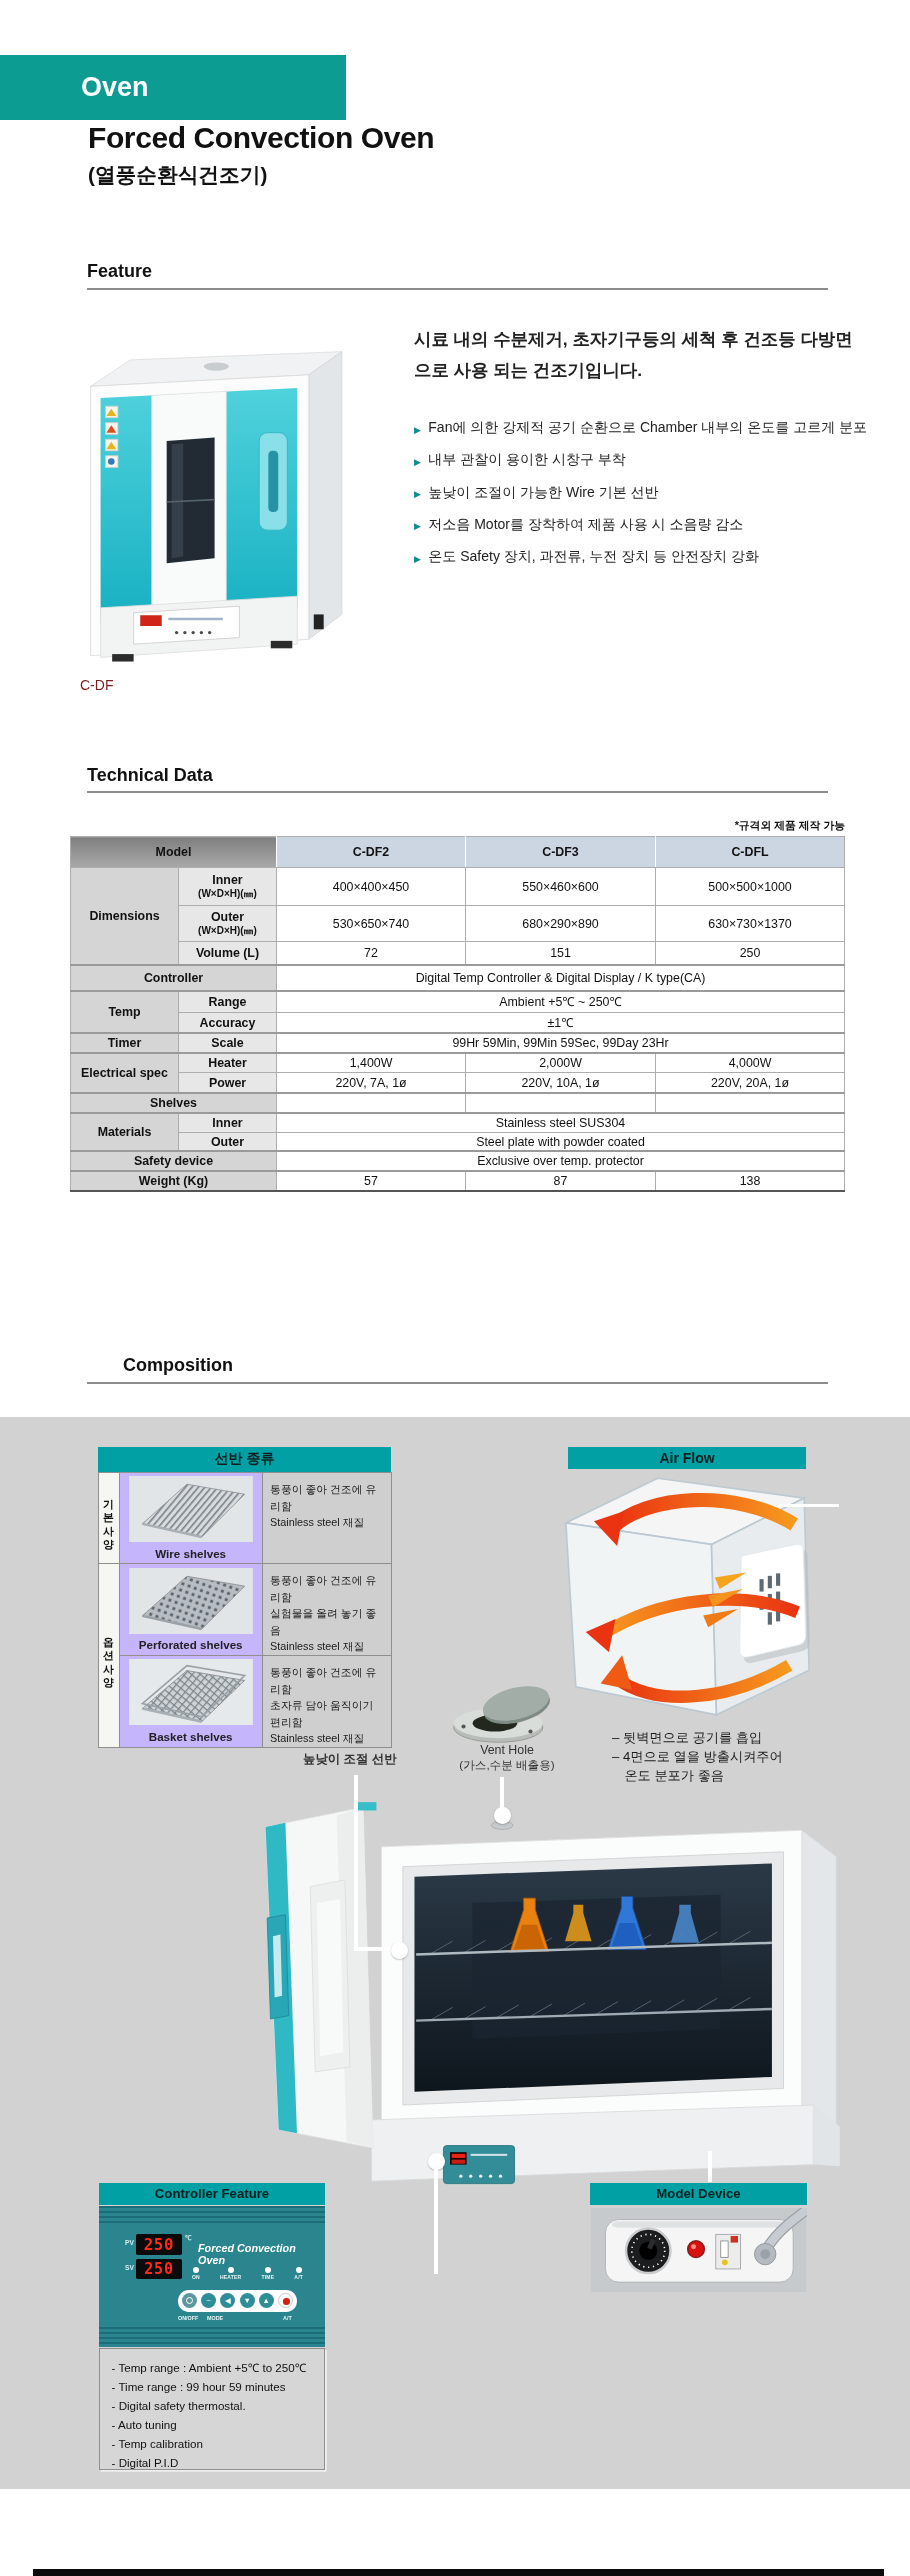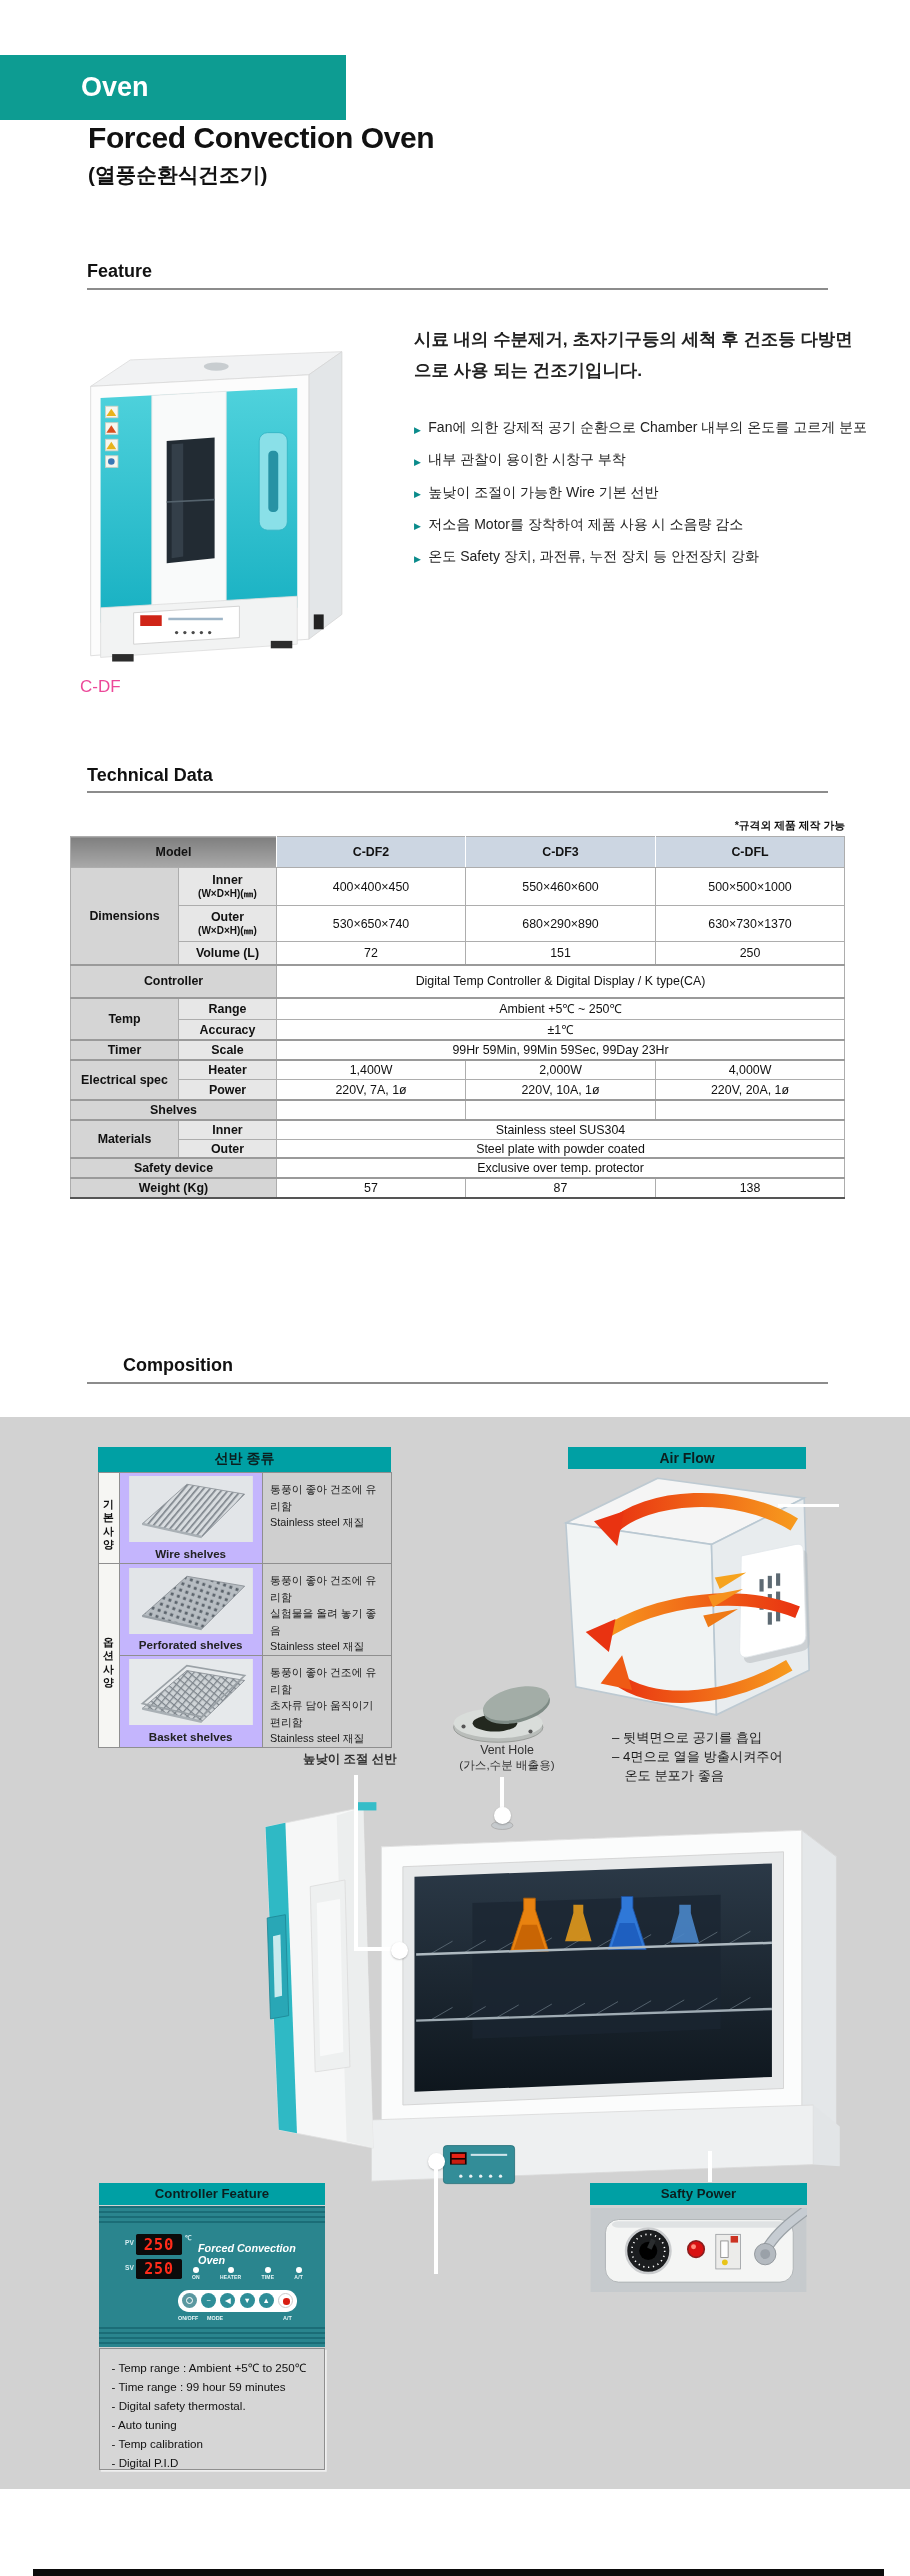--- a/index.html
+++ b/index.html
@@ -11,21 +11,21 @@
           line-height:65px;padding-left:81px;box-sizing:border-box;}
   .title-en{font-size:30px;font-weight:700;letter-spacing:-0.4px;}
   .title-ko{font-size:20.7px;font-weight:700;}
   .sec-h{font-size:18px;font-weight:700;}
   .rule{height:1.7px;background:#8c8c8c;}
   
   .intro{font-size:17.4px;font-weight:700;line-height:31px;color:#222;}
   .bullets{list-style:none;margin:0;padding:0;width:463px;}
   .bullets li{display:flex;gap:7.4px;margin-bottom:10.8px;font-size:14px;line-height:19px;color:#222;}
   .tri{color:#0a8b8b;font-size:9px;padding-top:2.5px;flex:0 0 auto;}
-  .cdf{font-size:17px;color:#ec4899;}
+  .cdf{font-size:14px;color:#7f1d1d;}
   
   .note{font-size:10.8px;font-weight:700;text-align:right;}
   table.tech{border-collapse:collapse;table-layout:fixed;width:775px;
              border:1.7px solid #6e6e6e;border-bottom:2.5px solid #555;}
   table.tech td,table.tech th{border:0.8px solid #adadad;text-align:center;vertical-align:middle;
              font-size:12.4px;padding:0;color:#111;overflow:hidden;}
   .model-h{background:linear-gradient(#7f7f7f,#a9a9a9);color:#fff;font-size:18px;font-weight:700;
            border-right:1.7px solid #fff !important;}
   .mcol{background:var(--model_header_blue);font-weight:700;font-size:14px;border-right:1.7px solid #fff !important;}
   .mcol:last-child{border-right:0.8px solid #adadad !important;}
@@ -198,21 +198,21 @@
       <td class="val">530×650×740</td>
       <td class="val">680×290×890</td>
       <td class="val">630×730×1370</td>
     </tr>
     <tr style="height:23px">
       <td class="sub">Volume (L)</td>
       <td class="val">72</td>
       <td class="val">151</td>
       <td class="val">250</td>
     </tr>
-    <tr class="gs" style="height:33px">
+    <tr class="gs" style="height:26px">
       <td class="lbl" colspan="2">Controller</td>
       <td class="val" colspan="3">Digital Temp Controller &amp; Digital Display / K type(CA)</td>
     </tr>
     <tr class="gs" style="height:22.3px">
       <td class="lbl" rowspan="2">Temp</td>
       <td class="sub">Range</td>
       <td class="val" colspan="3">Ambient +5℃ ~ 250℃</td>
     </tr>
     <tr style="height:20px">
       <td class="sub">Accuracy</td>
@@ -525,21 +525,21 @@
   </div>
   <div class="abs featbox" style="left:99px;top:2348px;width:226px;height:122px;">
     <div>- Temp range : Ambient +5℃ to 250℃</div>
     <div>- Time range : 99 hour 59 minutes</div>
     <div>- Digital safety thermostal.</div>
     <div>- Auto tuning</div>
     <div>- Temp calibration</div>
     <div>- Digital P.I.D</div>
   </div>
 
-  <div class="abs panel-h" style="left:590px;top:2183px;width:217px;height:22.3px;line-height:22.3px;font-size:13.2px;">Safty Power</div>
+  <div class="abs panel-h" style="left:590px;top:2183px;width:217px;height:22.3px;line-height:22.3px;font-size:13.2px;">Model Device</div>
   <svg class="abs" style="left:590px;top:2208px;" width="217" height="84" viewBox="0 0 262 102">
     <rect width="262" height="102" fill="#c6cacd"></rect>
     <rect x="18" y="14" rx="16" width="228" height="76" fill="#f4f5f4" stroke="#a8adb0"></rect>
     <rect x="26" y="16" rx="8" width="212" height="8" fill="#dadddf" opacity=".8"></rect>
     <circle cx="70" cy="52" r="27" fill="#1b1d1f"></circle>
     <circle cx="70" cy="52" r="27" fill="none" stroke="#caccce" stroke-width="3"></circle>
     <circle cx="70" cy="52" r="20" fill="none" stroke="#ffffff" stroke-width="2" stroke-dasharray="1.5 4.5"></circle>
     <circle cx="70" cy="52" r="11" fill="#000000"></circle>
     <rect x="67" y="37" width="6" height="12" fill="#2a2d2f" transform="rotate(25 70 52)"></rect>
     <circle cx="128" cy="50" r="10" fill="#d91111" stroke="#8c1d1d" stroke-width="2"></circle>

